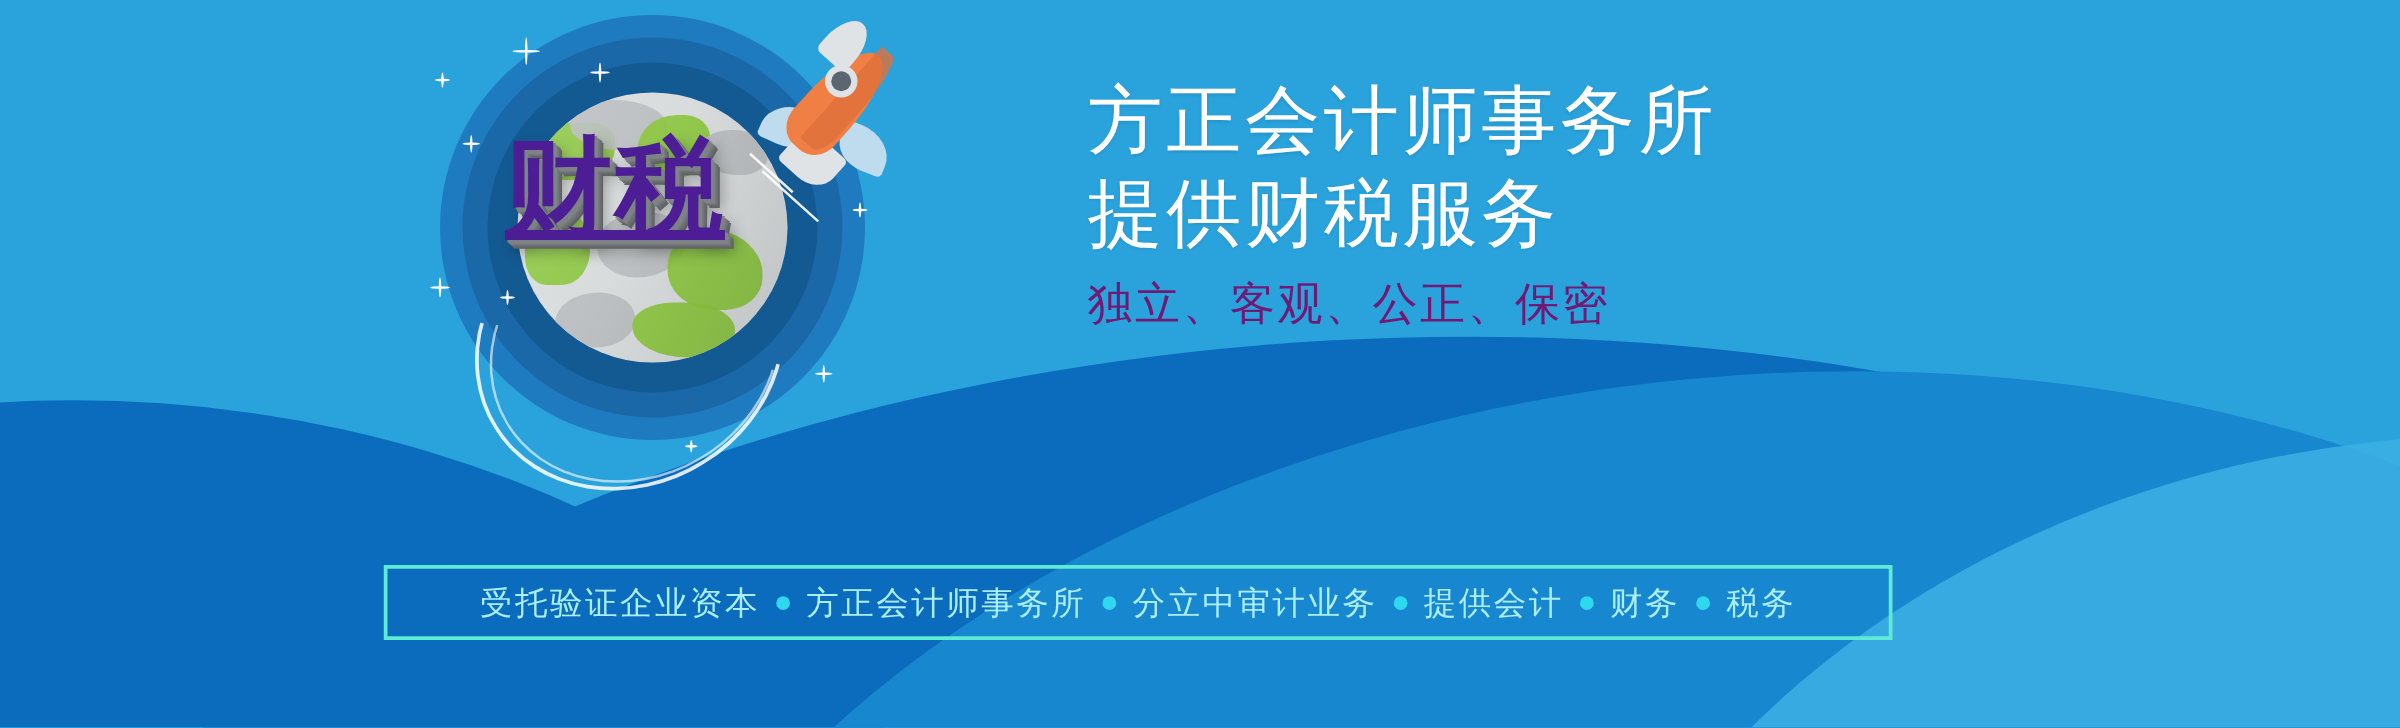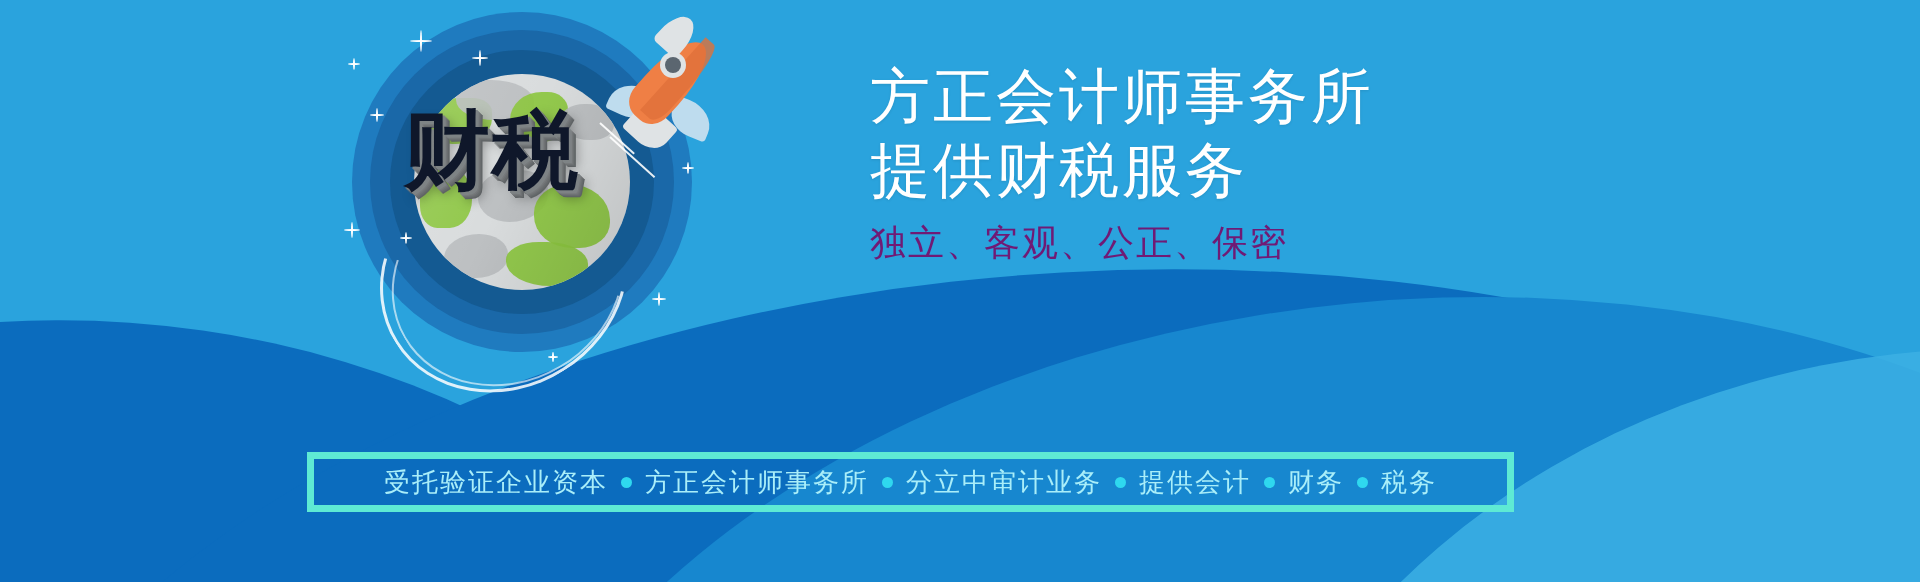--- a/index.html
+++ b/index.html
@@ -51,27 +51,28 @@
     background:#d9dcdd;overflow:hidden;
   }
   .globe .land{position:absolute;background:#8cc63f;opacity:.92;}
   .globe .grey{position:absolute;background:#b9bdbf;opacity:.9;}
   .globe .shade{
     position:absolute;left:0;top:0;width:100%;height:100%;border-radius:50%;
     background:linear-gradient(115deg,rgba(255,255,255,.14) 0%,rgba(255,255,255,0) 45%,rgba(0,0,0,.12) 100%);
   }
   .globe-text{
     position:absolute;left:52px;top:95px;width:280px;
-    font-size:86px;line-height:86px;font-weight:bold;color:#0f172a;
+    font-size:86px;line-height:86px;font-weight:bold;color:#4c1d95;
     letter-spacing:2px;
     text-shadow:
       2px 2px 0 #7e8385, 3px 3px 0 #7e8385, 4px 4px 0 #76797b,
       5px 5px 0 #6e7173, 6px 6px 0 #666a6c, 7px 7px 0 #5f6365,
       8px 8px 12px rgba(0,0,0,.35);
     white-space:nowrap;
+    text-decoration:underline;
   }
 
   
   .orbit{
     position:absolute;left:24px;top:150px;width:250px;height:220px;
     border:3px solid rgba(255,255,255,.85);border-radius:50%;
     border-right-color:transparent;border-top-color:transparent;
     transform:rotate(-32deg);
   }
   .orbit2{
@@ -147,21 +148,21 @@
     font-weight:300;white-space:nowrap;margin-top:4px;
   }
   .line4{
     color:#eaf6fd;font-size:22px;line-height:42px;letter-spacing:1px;
     font-weight:300;white-space:nowrap;margin-top:2px;
   }
 
   
   .svc-bar{
     position:absolute;left:307px;top:452px;width:1207px;height:60px;
-    border:7px solid #5eead4;box-sizing:border-box;
+    border:3px solid #5eead4;box-sizing:border-box;
     display:flex;align-items:center;justify-content:center;
   }
   .svc-list{
     display:flex;align-items:center;gap:0;white-space:nowrap;
     font-size:26px;letter-spacing:2px;color:#a9eef9;font-weight:300;
   }
   .svc-item{color:#a9eef9;}
   .svc-dot{
     display:inline-block;width:11px;height:11px;border-radius:50%;
     background:#2fd8ef;margin:0 13px;vertical-align:middle;

